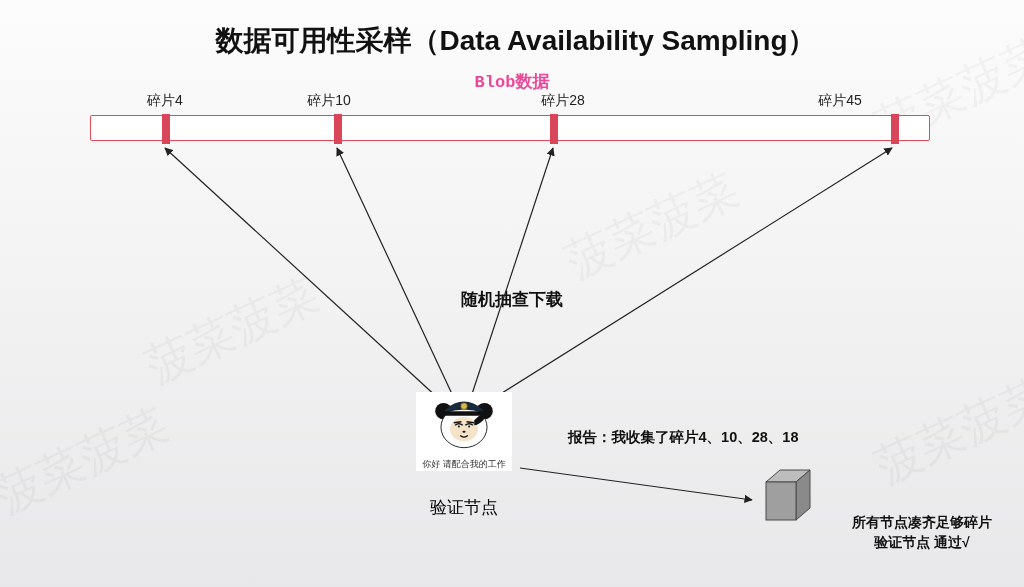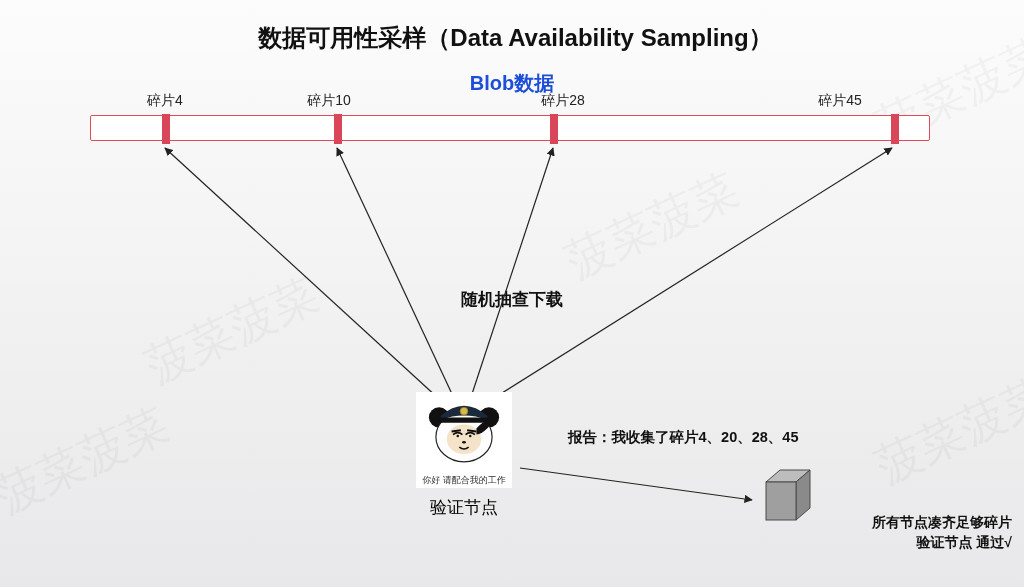--- a/index.html
+++ b/index.html
@@ -11,49 +11,49 @@
     overflow: hidden;
   }
   .stage { position: absolute; inset: 0; }
 
   
   .wm { position: absolute; color: rgba(0,0,0,0.035); font-size: 46px; font-weight: 500; transform: rotate(-25deg); white-space: nowrap; pointer-events: none; user-select: none; }
 
   
   .title {
     position: absolute; top: 22px; left: 7px; right: 0;
-    text-align: center; font-weight: 700; font-size: 24px; color: #111;
+    text-align: center; font-weight: 700; font-size: 28px; color: #111;
   }
 
   
-  .blob-label { position: absolute; top: 70px; left: 0; right: 0; text-align: center; font-weight: 700; font-size: 20px; color: #1d4ed8; }
+  .blob-label { position: absolute; top: 70px; left: 0; right: 0; text-align: center; font-weight: 700; font-size: 17px; color: #ec4899; font-family: Liberation Mono, monospace; }
   .blob-bar {
     position: absolute; top: 115px; left: 90px; width: 840px; height: 26px;
     background: #fff; border: 1.5px solid #e24a5a; border-radius: 2px;
   }
   .shard-mark { position: absolute; top: -2px; height: 30px; width: 8px; background: #d9465a; }
   .shard-label { position: absolute; top: 92px; font-size: 14px; color: #222; text-align: left; transform: translateX(-50%); white-space: nowrap; }
 
   
   .mid-label { position: absolute; top: 288px; left: 0; right: 0; text-align: center; font-weight: 700; font-size: 17px; color: #111; }
 
   
   .node-box {
-    position: absolute; top: 392px; left: 416px; width: 96px; height: 96px;
+    position: absolute; top: 392px; left: 416px; width: 96px; height: 79px;
     background: #fff; display: flex; align-items: center; justify-content: center; flex-direction: column;
   }
   .caption-small { font-size: 9px; color: #333; margin-top: 2px; white-space: nowrap; }
   .node-label { position: absolute; top: 496px; left: 416px; width: 96px; text-align: center; font-size: 17px; color: #000000; }
 
   
   .report { position: absolute; top: 428px; left: 568px; font-weight: 700; font-size: 14.5px; color: #111; white-space: nowrap; }
 
   
   .cube-wrap { position: absolute; top: 466px; left: 758px; width: 60px; height: 58px; }
-  .final-text { position: absolute; top: 512px; left: 832px; width: 180px; font-weight: 700; font-size: 14px; color: #111; text-align: right; line-height: 1.45; }
+  .final-text { position: absolute; top: 512px; left: 832px; width: 180px; font-weight: 700; font-size: 14px; color: #111; text-align: center; line-height: 1.45; }
 
   svg.overlay { position: absolute; inset: 0; width: 1024px; height: 587px; pointer-events: none; }
 </style>
 </head>
 <body>
 
 <div class="stage">
 
   <div class="wm" style="top:60px; left:870px">菠菜菠菜</div>
   <div class="wm" style="top:195px; left:560px">菠菜菠菜</div>
@@ -118,21 +118,21 @@
 
       <ellipse cx="50" cy="62" rx="2.5" ry="1.6" fill="#111"></ellipse>
       <path d="M44 68 q6 5 12 0" stroke="#111" stroke-width="2" fill="none"></path>
 
       <path d="M66 44 q14 -14 18 -10 q3 3 -4 10 q-8 8 -14 8" fill="#111"></path>
     </svg>
     <div class="caption-small">你好 请配合我的工作</div>
   </div>
   <div class="node-label">验证节点</div>
 
-  <div class="report">报告：我收集了碎片4、20、28、45</div>
+  <div class="report">报告：我收集了碎片4、10、28、18</div>
 
   <div class="cube-wrap">
     <svg viewBox="0 0 60 58" width="60" height="58">
       <polygon points="8,16 38,16 52,4 22,4" fill="#bdbdbd" stroke="#4a4a4a" stroke-width="1"></polygon>
       <polygon points="38,16 52,4 52,42 38,54" fill="#8a8a8a" stroke="#4a4a4a" stroke-width="1"></polygon>
       <rect x="8" y="16" width="30" height="38" fill="#9f9f9f" stroke="#4a4a4a" stroke-width="1"></rect>
     </svg>
   </div>
 
   <div class="final-text">

